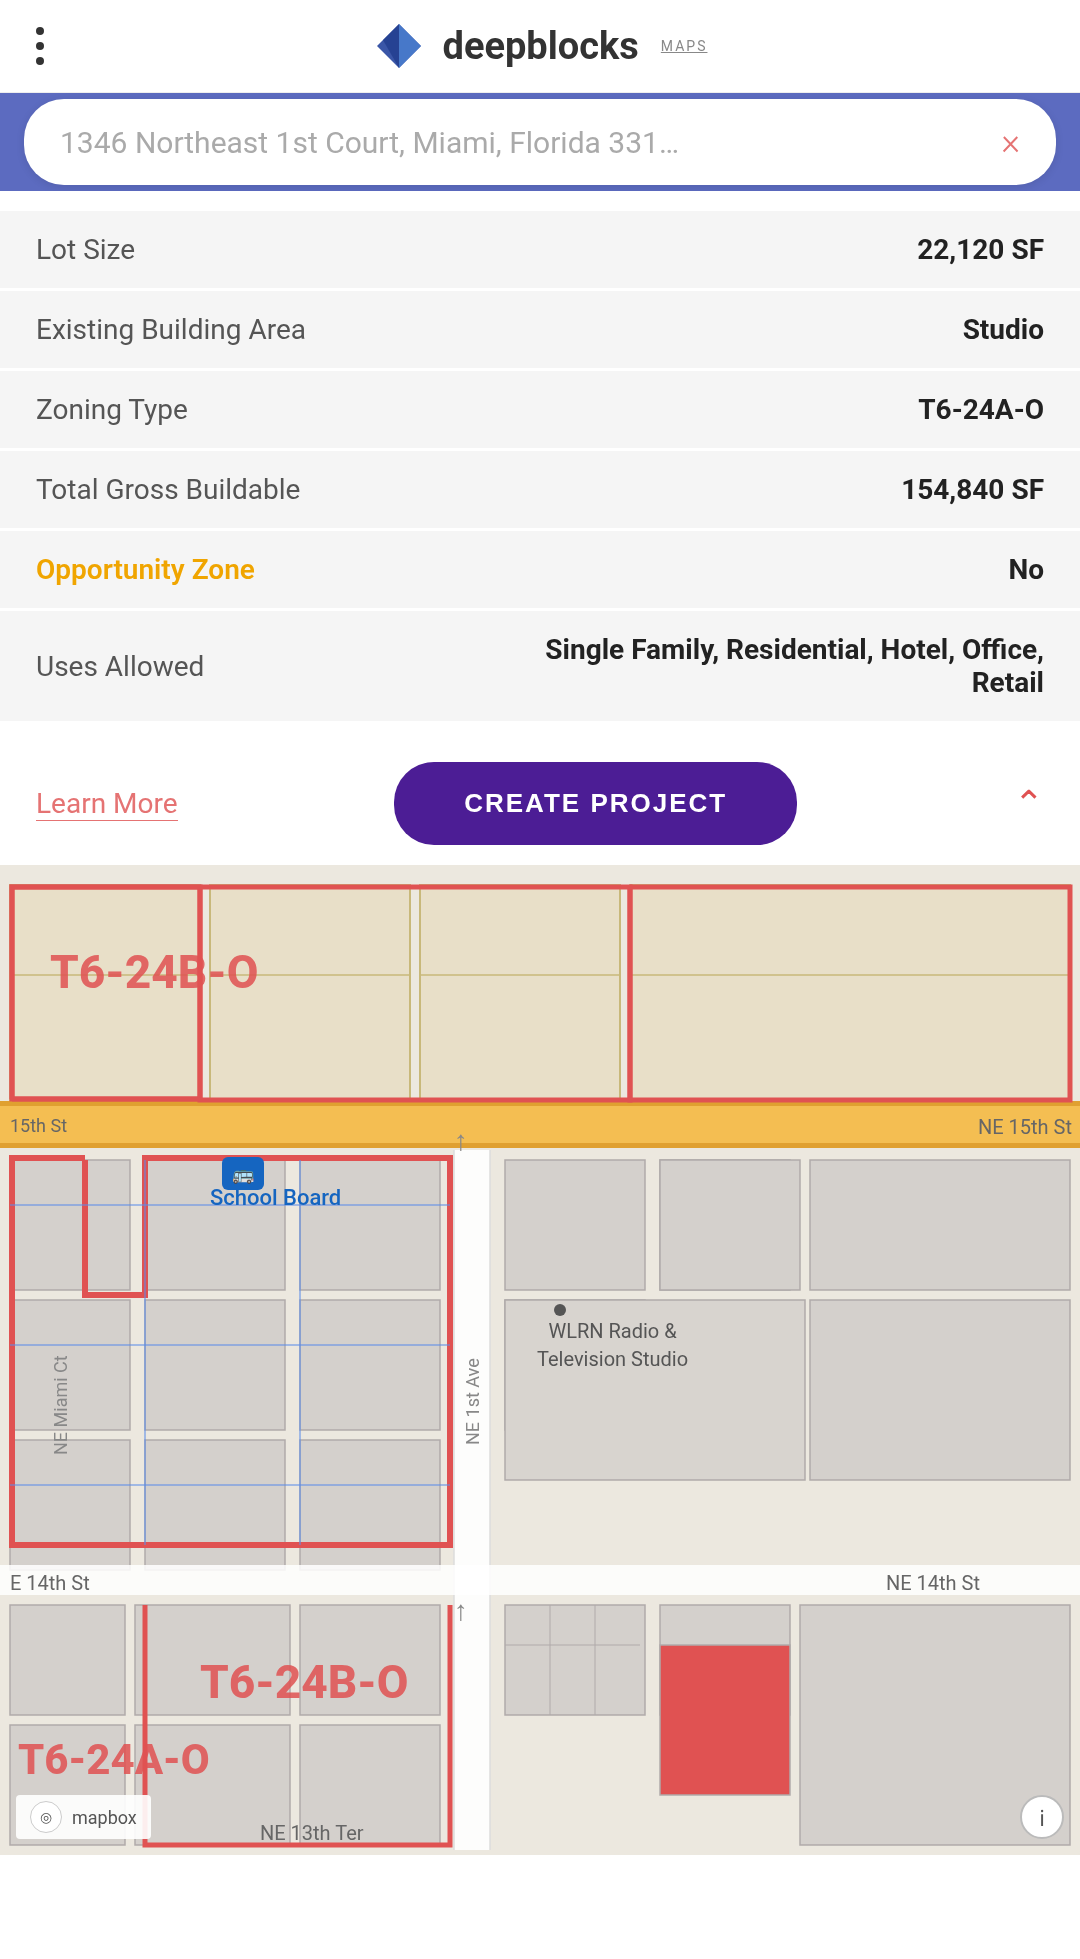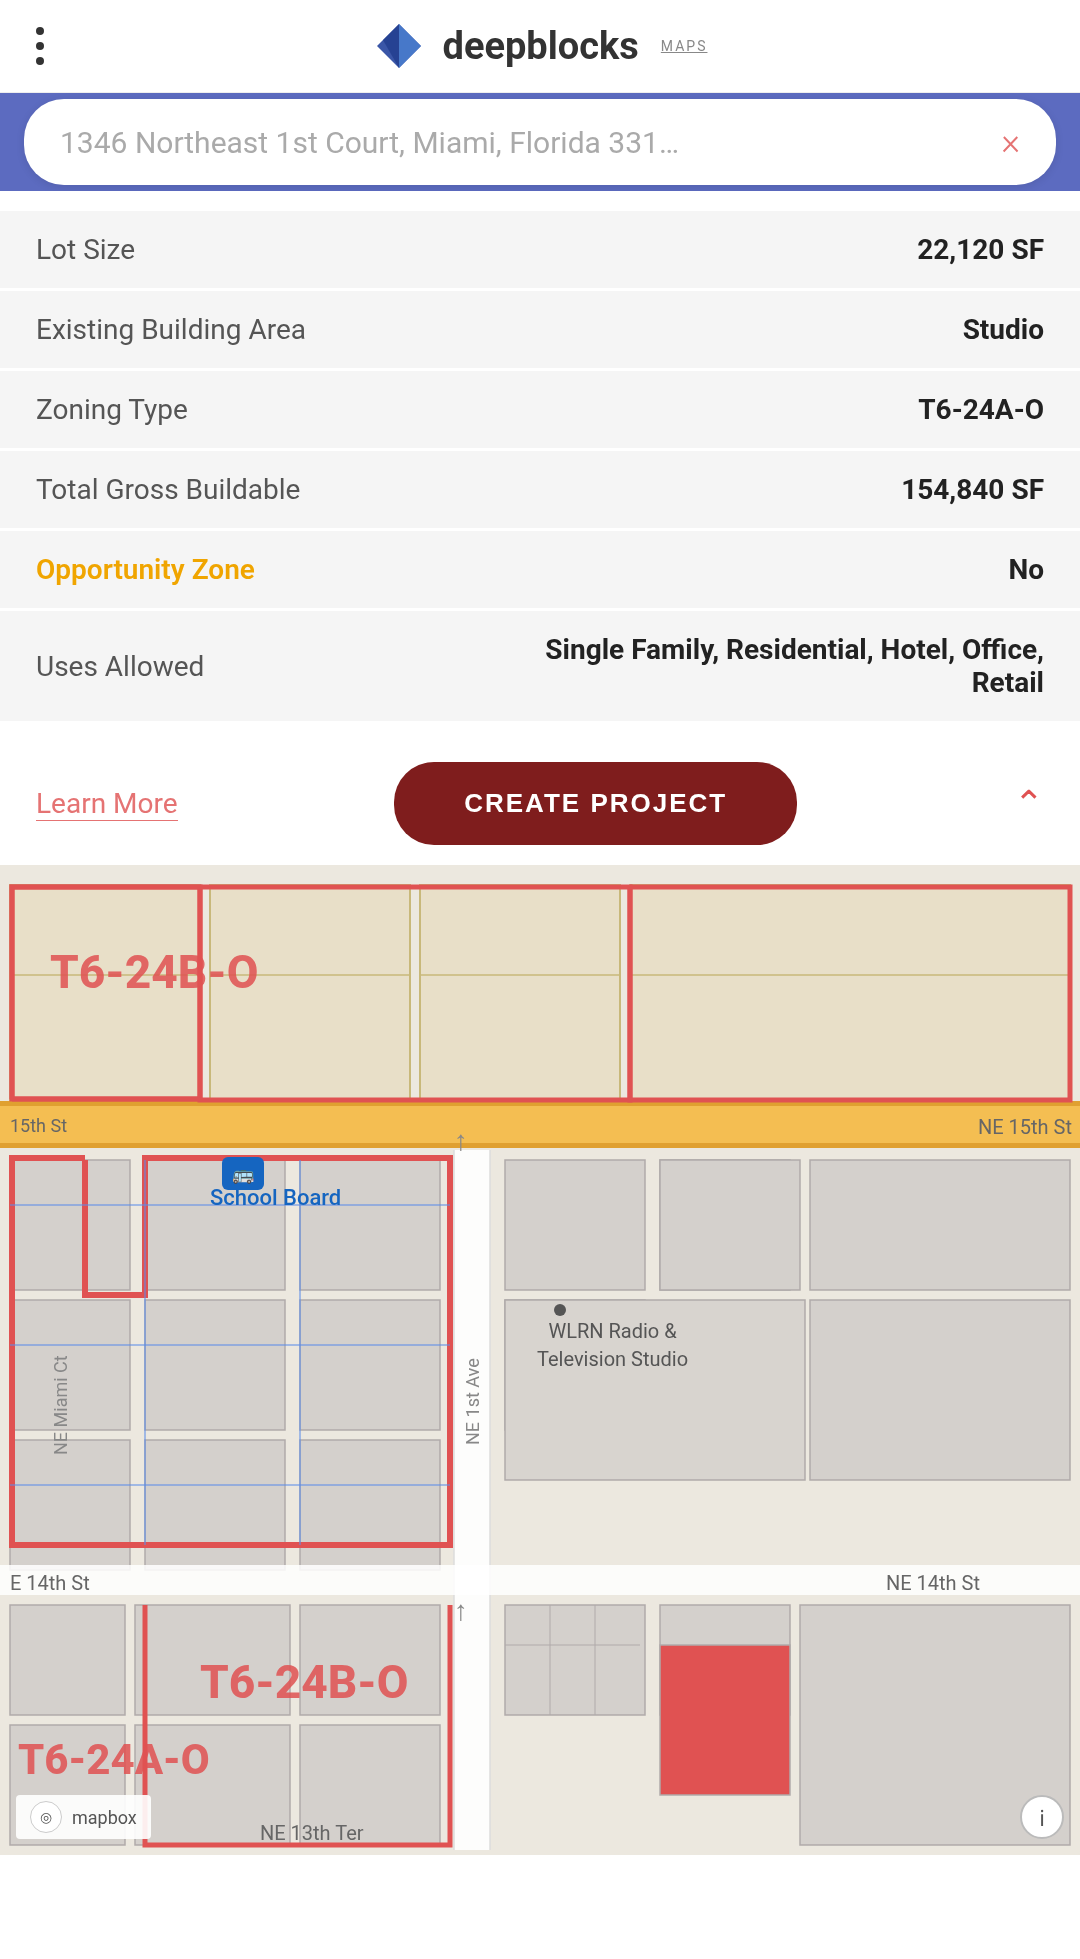--- a/index.html
+++ b/index.html
@@ -121,21 +121,21 @@
       background: #fff;
     }
     .learn-more-link {
       color: #e57373;
       font-size: 28px;
       text-decoration: none;
       border-bottom: 1px solid #e57373;
       cursor: pointer;
     }
     .create-project-btn {
-      background: #7f1d1d;
+      background: #4c1d95;
       color: #fff;
       border: none;
       border-radius: 40px;
       padding: 26px 70px;
       font-size: 26px;
       font-weight: 700;
       letter-spacing: 2px;
       cursor: pointer;
       text-transform: uppercase;
     }

